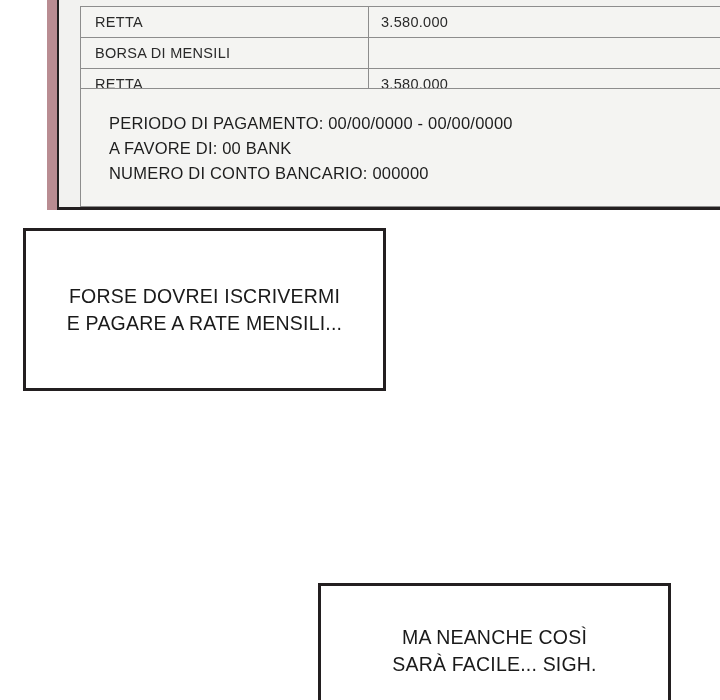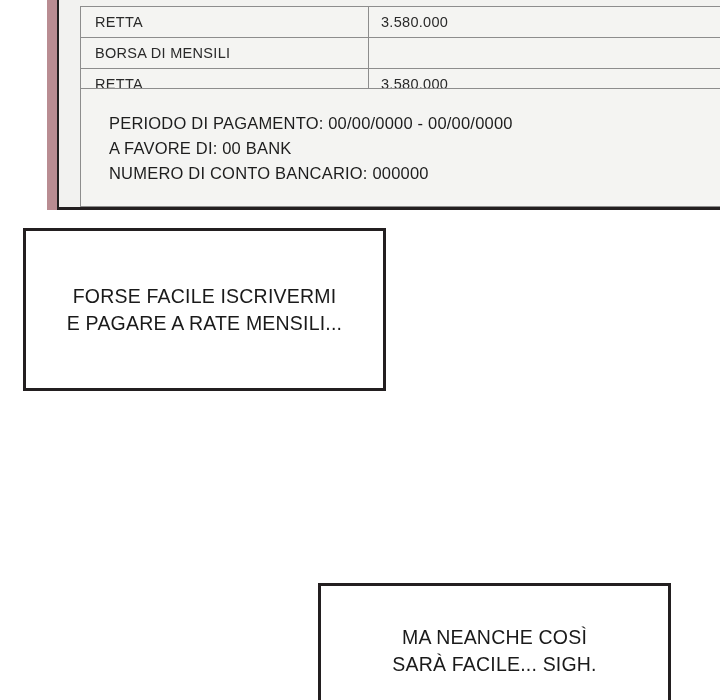--- a/index.html
+++ b/index.html
@@ -144,20 +144,20 @@
 
   <div class="pay-block">
     <div class="pay-line">PERIODO DI PAGAMENTO: 00/00/0000 - 00/00/0000</div>
     <div class="pay-line">A FAVORE DI: 00 BANK</div>
     <div class="pay-line">NUMERO DI CONTO BANCARIO: 000000</div>
   </div>
 
 </div>
 
 <div class="bubble" id="bubble-1">
-  <p>FORSE FACILE ISCRIVERMI
+  <p>FORSE DOVREI ISCRIVERMI
 E PAGARE A RATE MENSILI...</p>
 </div>
 
 <div class="bubble" id="bubble-2">
   <p>MA NEANCHE COSÌ
 SARÀ FACILE... SIGH.</p>
 </div>
 
 </body></html>

